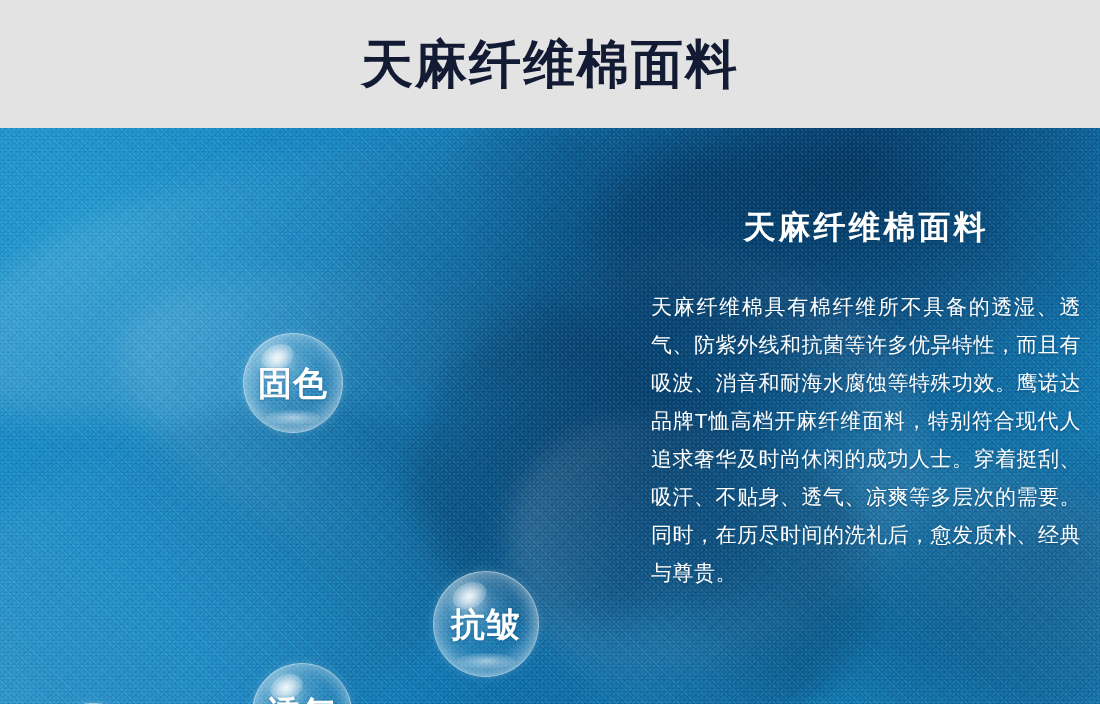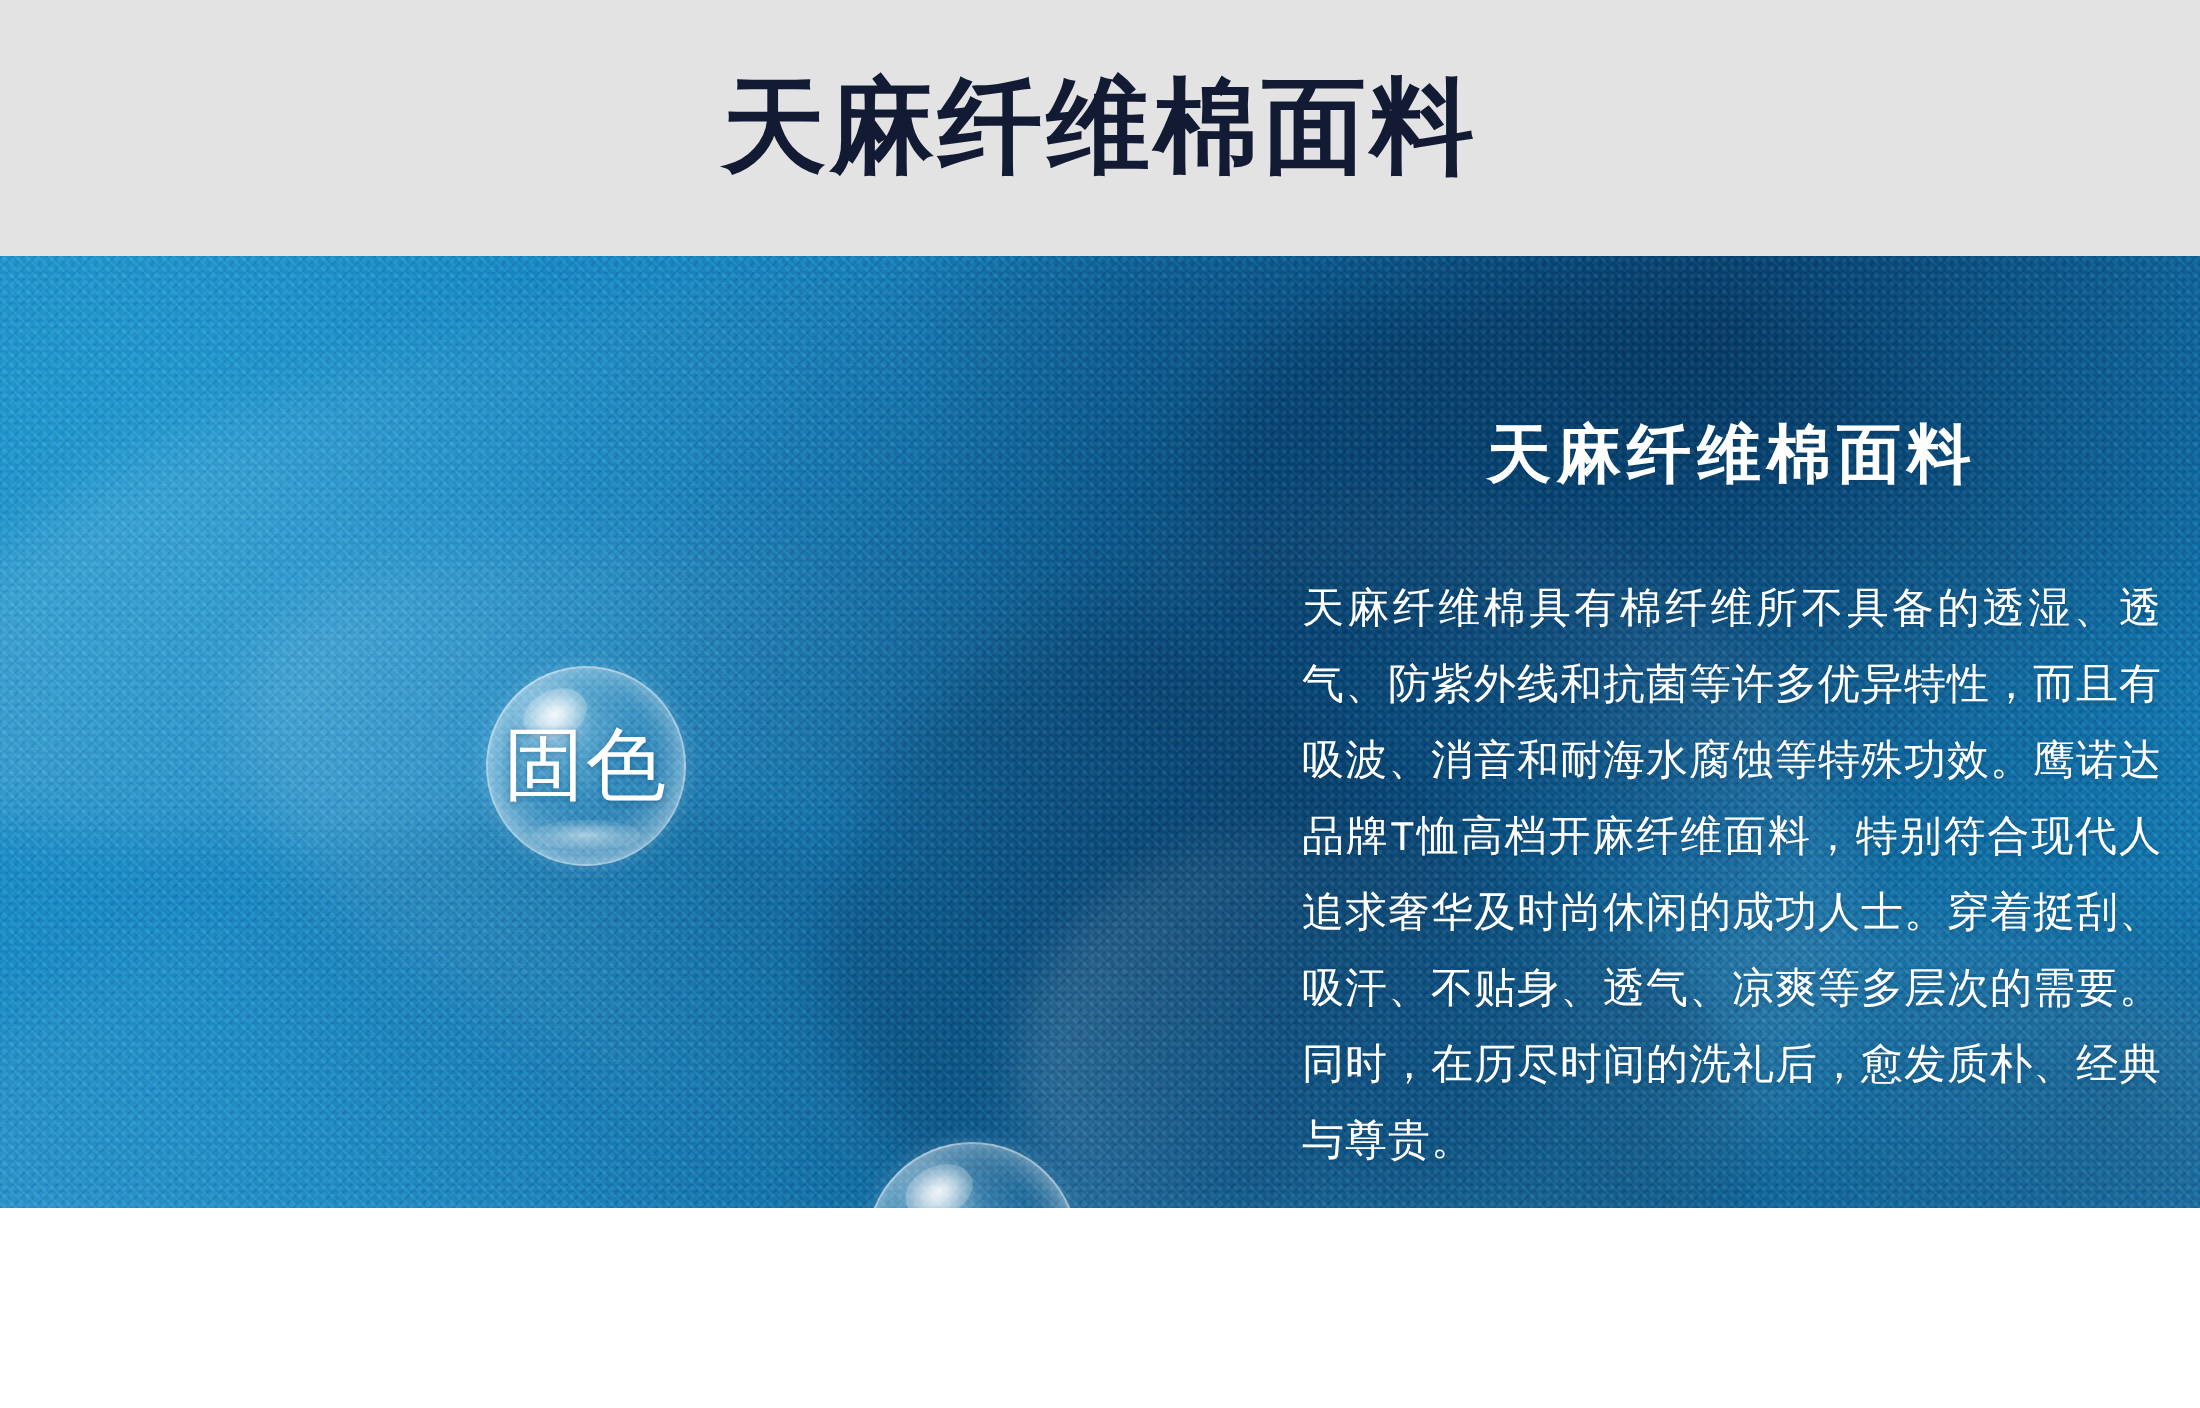--- a/index.html
+++ b/index.html
@@ -7,21 +7,21 @@
     padding: 0;
     background: #ffffff;
   }
   body {
     font-family: "Liberation Sans", "DejaVu Sans", sans-serif;
   }
 
   #page {
     position: relative;
     width: 1100px;
-    height: 604px;
+    height: 704px;
     overflow: hidden;
     background: #5eead4;
   }
 
   
   #banner {
     position: absolute;
     left: 0; top: 0;
     width: 1100px;
     height: 128px;
@@ -183,22 +183,22 @@
     width: 56%;
     height: 15%;
     border-radius: 50%;
     background: radial-gradient(ellipse at 50% 50%, rgba(255,255,255,0.55) 0%, rgba(255,255,255,0.14) 60%, rgba(255,255,255,0) 100%);
     pointer-events: none;
   }
   .bubble-label {
     position: relative;
     z-index: 3;
     color: #ffffff;
-    font-size: 40px;
-    font-weight: 400;
+    font-size: 34px;
+    font-weight: 700;
     letter-spacing: 1px;
     line-height: 1;
     white-space: nowrap;
     text-shadow: 0 1px 3px rgba(10,70,115,0.45);
     font-family: "Liberation Sans", "DejaVu Sans", sans-serif;
   }
 
   
   #bubble-0 { left: 243px; top: 205px;  width: 100px; height: 100px; }
   #bubble-1 { left: 433px; top: 443px;  width: 106px; height: 106px; text-align: center; }
@@ -225,21 +225,21 @@
   }
   #copy-body {
     color: #ffffff;
     font-size: 21px;
     line-height: 38px;
     letter-spacing: 0.5px;
     text-align: justify;
     text-align-last: left;
     margin: 0;
     text-shadow: 0 1px 3px rgba(6,56,96,0.5);
-    font-family: Liberation Mono, monospace;
+    font-family: Liberation Sans, sans-serif;
   }
 </style>
 </head>
 <body>
 
 <div id="page">
 
   <div id="banner">
     <div id="banner-title">天麻纤维棉面料</div>
   </div>

